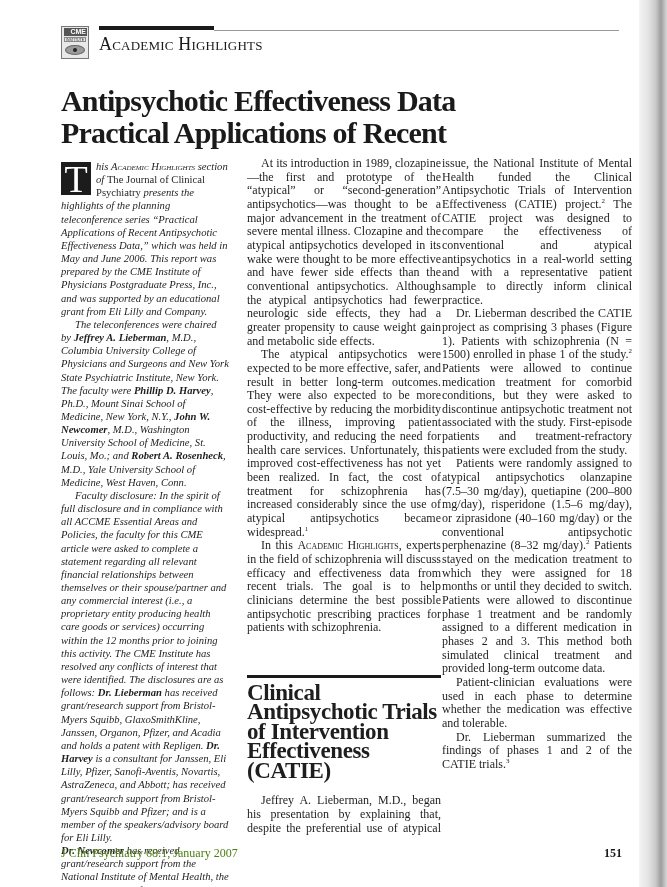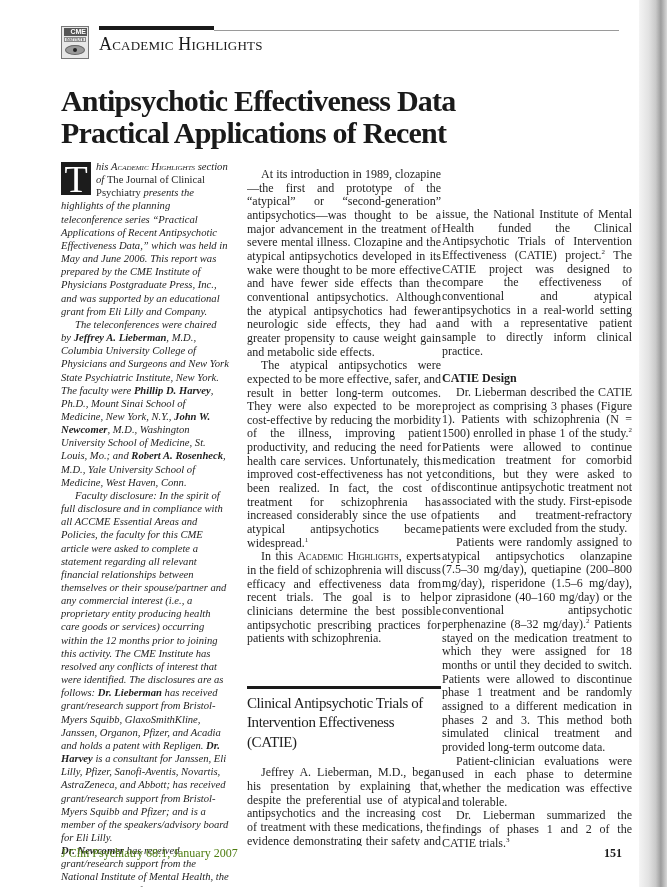--- a/index.html
+++ b/index.html
@@ -64,33 +64,33 @@
     font-style:normal; font-size:38px; line-height:34px; text-align:center;
     margin:2px 5px 0 0;
   }
   .col1 p { margin:0; text-indent:14px; }
   .col1 p.first { text-indent:0; }
   .col1 .sc { font-variant:small-caps; }
   .col1 b { font-style:italic; font-weight:bold;margin-top:21px; }
   .col1 .upright { font-style:normal; }
   
   .col {
-    position:absolute; top:168px; width:194px;
+    position:absolute; top:157px; width:194px;
     font-size:12px; line-height:13.65px; text-align:justify; color:#1e1e1e;
   }
   .col2 { left:247px; }
   .col3 { left:442px; width:190px; }
   .col p { margin:0; text-indent:14px; }
-  .col p.noindent { text-indent:0;margin-top:40px; }
+  .col p.noindent { text-indent:0; }
   .col sup { font-size:7px; line-height:0; }
   .col .sc { font-variant:small-caps; }
   .subhead { font-weight:bold; font-size:12px; margin:14px 0 0 0; text-indent:0 !important; }
   .catie-rule { height:3px; background:#1a1a1a; margin:40px 0 5px 0; }
   .catie-title {
-    font-weight:normal; font-size:15px; line-height:19.5px; letter-spacing:-0.4px;
+    font-weight:bold; font-size:23px; line-height:19.5px; letter-spacing:-0.4px;
     margin:0 0 14px 0; text-align:left;
   }
   
   .footer-left {
     position:absolute; left:61px; top:846px; font-size:12px; color:#4d7c0f; white-space:nowrap;
   }
   .footer-right {
     position:absolute; left:604px; top:846px; font-size:12px; font-weight:bold; color:#1a1a1a;
   }
 </style>
@@ -127,21 +127,20 @@
   <p>At its introduction in 1989, clozapine—the first and prototype of the “atypical” or “second-generation” antipsychotics—was thought to be a major advancement in the treatment of severe mental illness. Clozapine and the atypical antipsychotics developed in its wake were thought to be more effective and have fewer side effects than the conventional antipsychotics. Although the atypical antipsychotics had fewer neurologic side effects, they had a greater propensity to cause weight gain and metabolic side effects.</p>
   <p><span>The atypical antipsychotics were expected to be more effective, safer, and result in better long-term outcomes. They were also expected to be more cost-effective by reducing the morbidity of the illness, improving patient productivity, and reducing the need for health care services. Unfortunately, this improved cost-effectiveness has not yet been realized. In fact, the cost of treatment for schizophrenia has increased considerably since the use of atypical antipsychotics became widespread.</span><sup>1</sup></p>
   <p><span>In this </span><span class="sc">Academic Highlights</span><span>, experts in the field of schizophrenia will discuss efficacy and effectiveness data from recent trials. The goal is to help clinicians determine the best possible antipsychotic prescribing practices for patients with schizophrenia.</span></p>
   <div class="catie-rule"></div>
   <div class="catie-title">Clinical Antipsychotic Trials of Intervention Effectiveness (CATIE)</div>
   <p><span>Jeffrey A. Lieberman, M.D., began his presentation by explaining that, despite the preferential use of atypical antipsychotics and the increasing cost of treatment with these medications, the evidence demonstrating their safety and efficacy is limited. To address this</span></p>
 </div>
 
 <div class="col col3">
     <p class="noindent"><span>issue, the National Institute of Mental Health funded the Clinical Antipsychotic Trials of Intervention Effectiveness (CATIE) project.</span><sup>2</sup><span> The CATIE project was designed to compare the effectiveness of conventional and atypical antipsychotics in a real-world setting and with a representative patient sample to directly inform clinical practice.</span></p>
-  <div class="subhead" style="margin-top: 14px;">CATIE Design</div>
   <p><span>Dr. Lieberman described the CATIE project as comprising 3 phases (Figure 1). Patients with schizophrenia (N = 1500) enrolled in phase 1 of the study.</span><sup>2</sup><span> Patients were allowed to continue medication treatment for comorbid conditions, but they were asked to discontinue antipsychotic treatment not associated with the study. First-episode patients and treatment-refractory patients were excluded from the study.</span></p>
   <p><span>Patients were randomly assigned to atypical antipsychotics olanzapine (7.5–30 mg/day), quetiapine (200–800 mg/day), risperidone (1.5–6 mg/day), or ziprasidone (40–160 mg/day) or the conventional antipsychotic perphenazine (8–32 mg/day).</span><sup>2</sup><span> Patients stayed on the medication treatment to which they were assigned for 18 months or until they decided to switch. Patients were allowed to discontinue phase 1 treatment and be randomly assigned to a different medication in phases 2 and 3. This method both simulated clinical treatment and provided long-term outcome data.</span></p>
   <p>Patient-clinician evaluations were used in each phase to determine whether the medication was effective and tolerable.</p>
   <p><span>Dr. Lieberman summarized the findings of phases 1 and 2 of the CATIE trials.</span><sup>3</sup></p>
 </div>
 
 <div class="footer-left">J Clin Psychiatry 68:1, January 2007</div>
 <div class="footer-right">151</div>
 
 </body></html>

